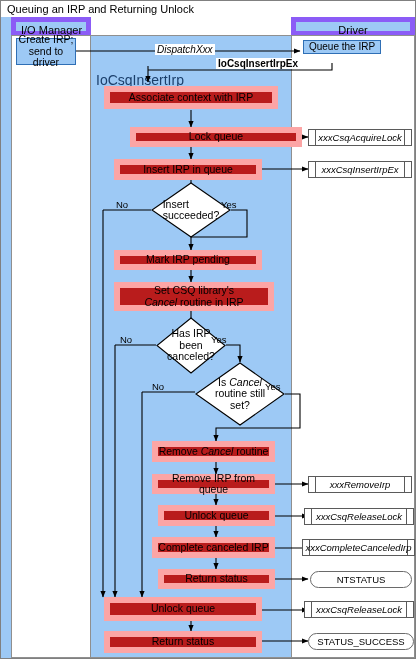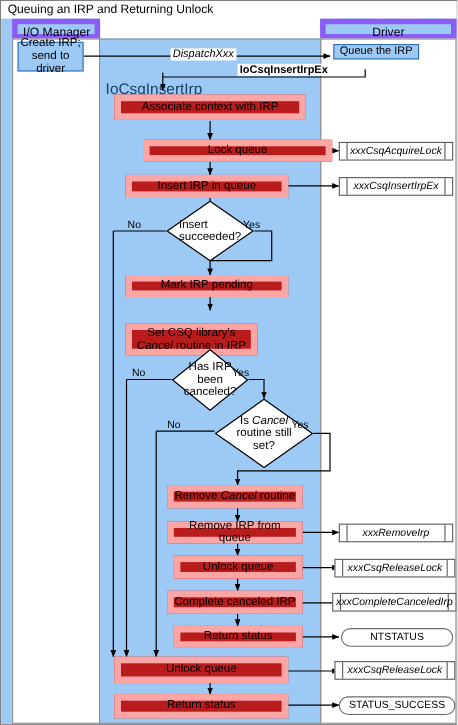--- a/index.html
+++ b/index.html
@@ -171,21 +171,21 @@
   <div class="conn-lbl bold" style="left:216px;top:58px;font-size:10px;">IoCsqInsertIrpEx</div>
 
   <div class="node proc" style="left:104px;top:86px;width:174px;height:23px;">Associate context with IRP</div>
 
   <div class="node proc" style="left:114px;top:127px;width:172px;height:20px;margin-left:16px;">Lock queue</div>
 
   <div class="node proc" style="left:114px;top:250px;width:148px;height:20px;">Mark IRP pending</div>
 
   <div class="node proc" style="left:114px;top:159px;width:148px;height:21px;">Insert IRP in queue</div>
 
-  <div class="node proc" style="left:114px;top:282px;width:120px;height:29px;flex-direction:column;margin-top:12px;">
+  <div class="node proc" style="left:114px;top:282px;width:160px;height:29px;flex-direction:column;">
     <span>Set CSQ library's</span>
     <span><i>Cancel</i> routine in IRP</span>
   </div>
 
   <div class="node proc" style="left:152px;top:441px;width:123px;height:21px;">
     <span><span>Remove </span><i>Cancel</i><span> routine</span></span>
   </div>
 
   <div class="node proc" style="left:152px;top:474px;width:123px;height:20px;">Remove IRP from queue</div>
 

